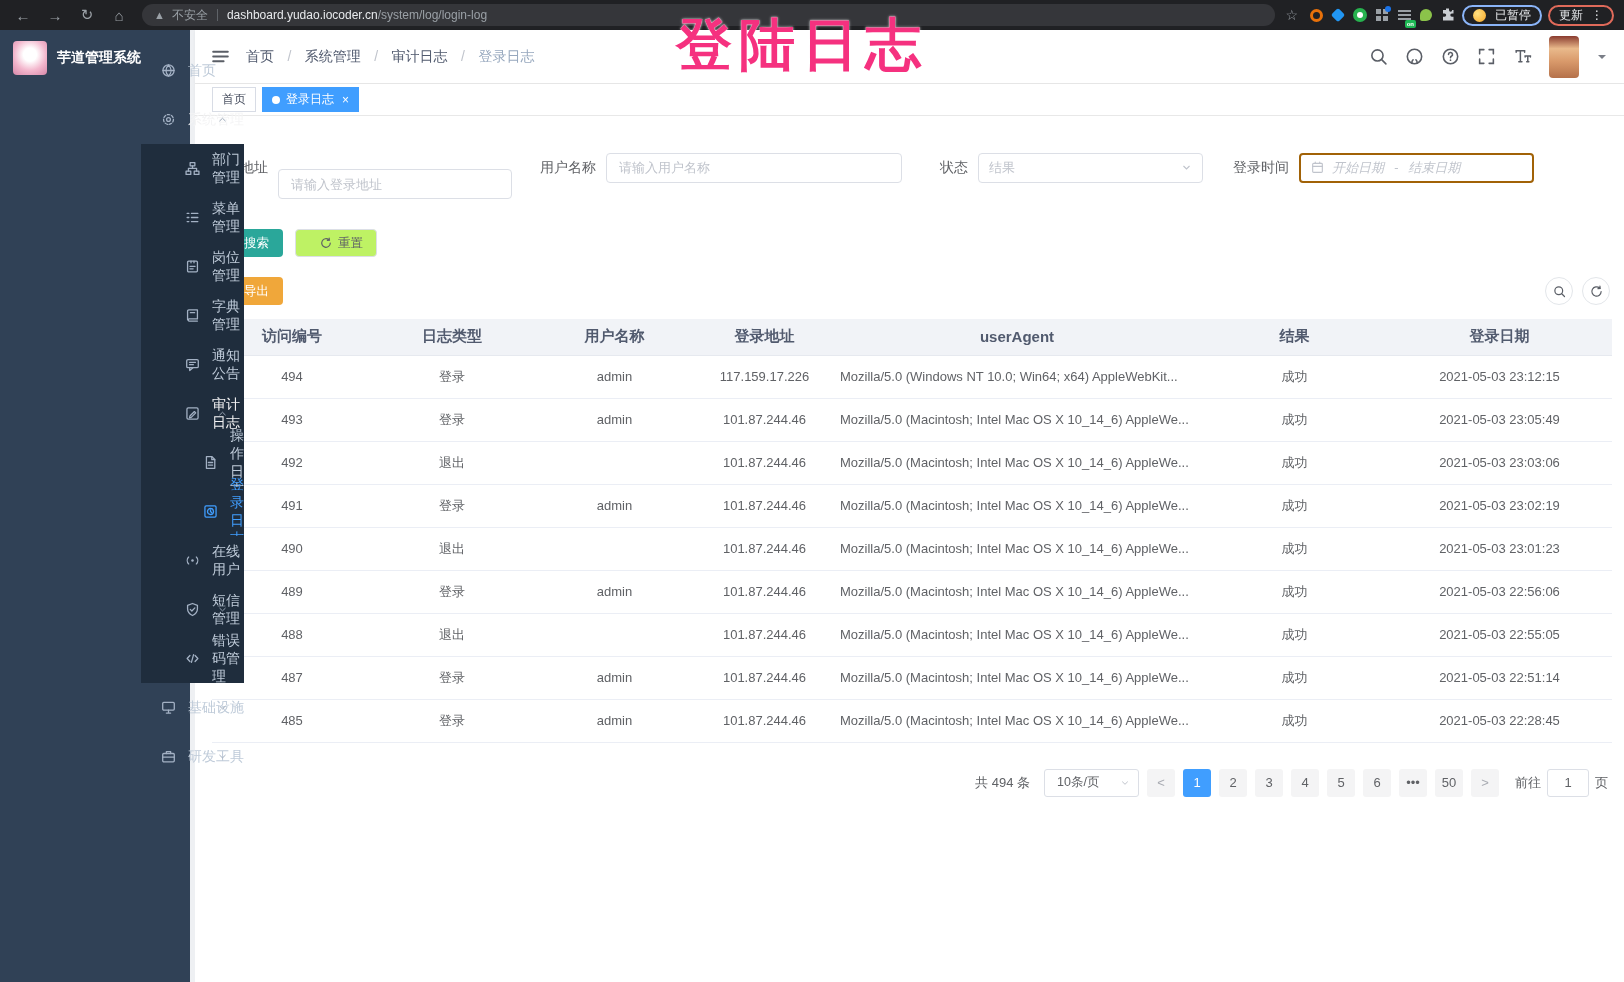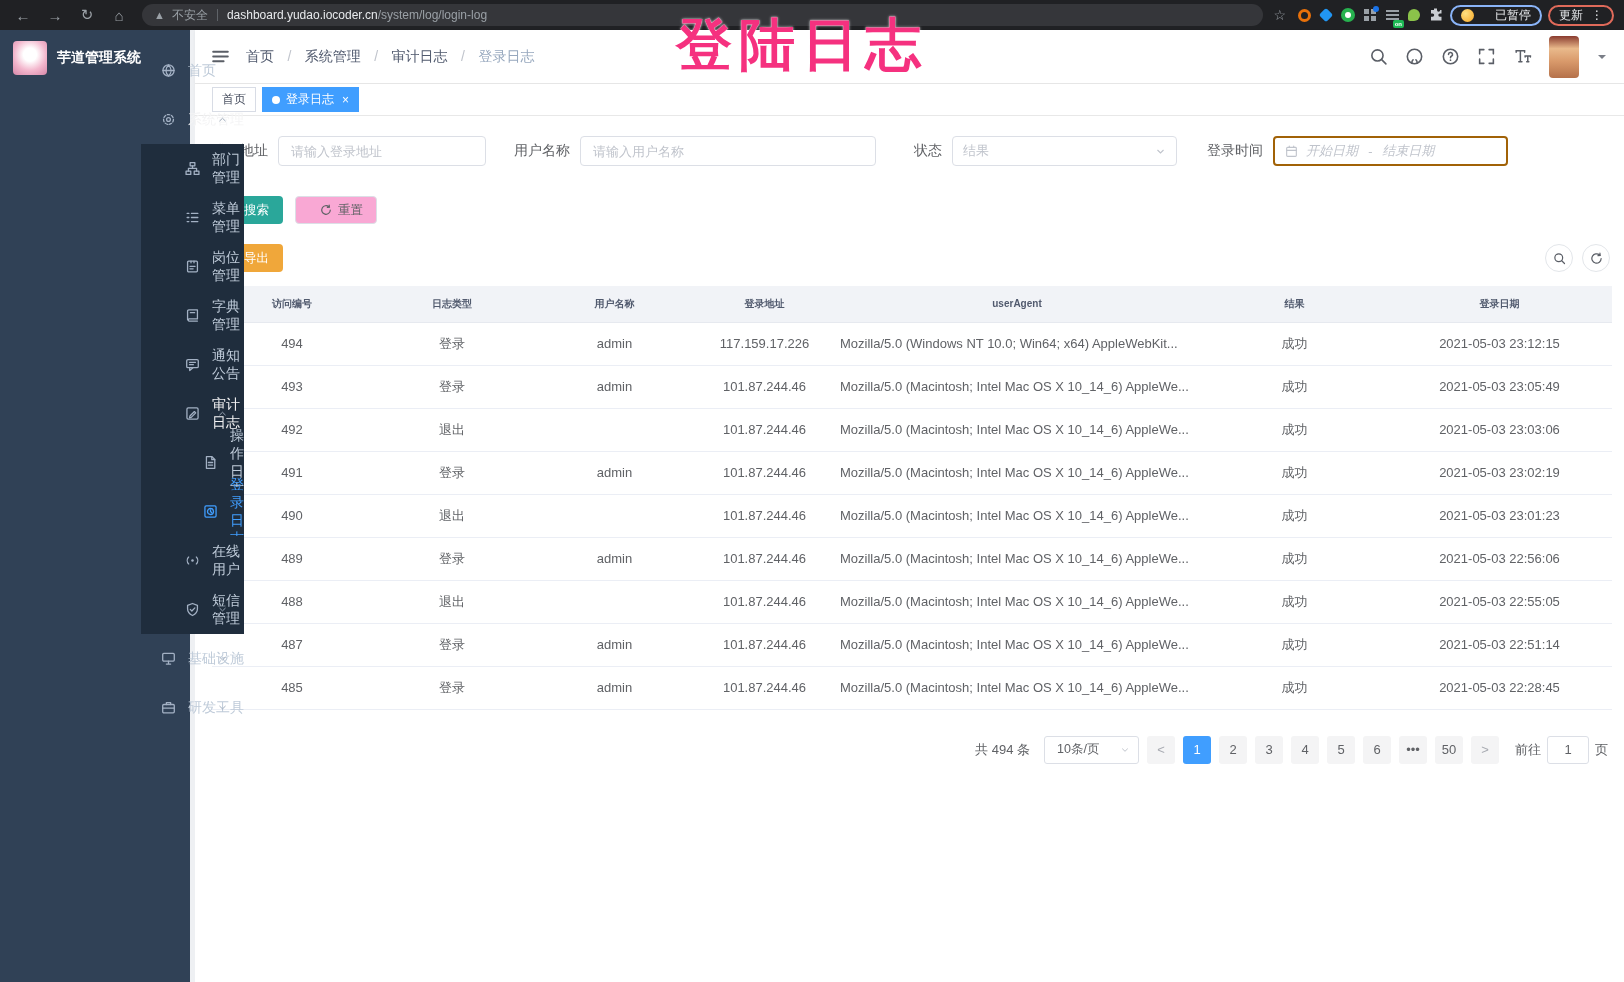--- a/index.html
+++ b/index.html
@@ -27,21 +27,21 @@
      linear-gradient(#202124,#202124) 0 50%/100% 2px no-repeat,#9aa0a6;position:relative;}
   .ext-grid::after{content:"";position:absolute;right:-3px;top:-3px;width:6px;height:6px;border-radius:50%;background:#1a73e8;}
   .ext-list{position:relative;width:13px;height:11px;background:
      linear-gradient(#9aa0a6,#9aa0a6) 0 0/13px 2px no-repeat,
      linear-gradient(#9aa0a6,#9aa0a6) 0 4px/13px 2px no-repeat,
      linear-gradient(#9aa0a6,#9aa0a6) 0 8px/13px 2px no-repeat;}
   .ext-on{position:absolute;right:-4px;bottom:-5px;background:#1db954;color:#fff;font-size:6px;font-weight:bold;
      border-radius:2px;padding:1px 2px;line-height:1;}
   .ext-plant{width:12px;height:12px;background:#8bc34a;border-radius:50% 50% 50% 2px;}
   .ext-puzzle{color:#c9cdd2;}
-  .chip{display:flex;align-items:center;gap:21px;height:21px;border-radius:12px;padding:0 9px;color:#e8eaed;
+  .chip{display:flex;align-items:center;gap:9px;height:21px;border-radius:12px;padding:0 9px;color:#e8eaed;
      font-size:12px;flex:0 0 auto;}
   .chip-paused{border:2px solid #8ab4f8;}
   .emoji-face{width:13px;height:13px;border-radius:50%;background:radial-gradient(circle at 35% 35%,#ffe082,#f9a825);}
   .chip-update{border:2px solid #e06a5a;gap:8px;}
   .chip-dots{color:#e8eaed;font-size:12px;letter-spacing:0;}
 
   
   .overlay-text{position:absolute;left:676px;top:8px;z-index:99;font-size:56px;font-weight:700;
      color:var(--overlay-pink,#f5317f);letter-spacing:7px;white-space:nowrap;
      text-shadow:0 0 1px #fff,0 0 3px rgba(255,255,255,.75);}
@@ -95,48 +95,48 @@
   .tag.active .dot{display:inline-block;}
   .tag .x{font-size:12px;margin-left:2px;}
 
   
   .content{flex:1 1 auto;padding:20px 14px 0 17px;overflow:hidden;background:#fff;}
 
   .filter-row{display:flex;align-items:center;font-size:14px;color:#606266;}
   .f-label{white-space:nowrap;margin-right:10px;}
   .f-input{height:30px;border:1px solid #dcdfe6;border-radius:4px;padding:0 12px;font-size:13px;color:#606266;outline:none;}
   .f-input::placeholder{color:#c0c4cc;}
-  .inp-address{width:208px;}
+  .inp-address{width:234px;margin-top:33px;}
   .inp-username{width:296px;margin-right:38px;}
   .g2{margin-left:28px;}
   .f-select{width:225px;height:30px;border:1px solid #dcdfe6;border-radius:4px;display:flex;align-items:center;
      padding:0 10px;color:#c0c4cc;font-size:13px;cursor:pointer;margin-right:30px;}
   .f-select .sel-caret{margin-left:auto;display:inline-flex;color:#c0c4cc;}
   .f-select svg{width:11px;height:11px;}
   .f-date{width:235px;height:30px;border:2px solid #a16207;border-radius:4px;display:flex;align-items:center;
      padding:0 10px;gap:8px;color:#c0c4cc;font-size:13px;cursor:pointer;font-style:italic;}
   .f-date svg{width:13px;height:13px;flex:0 0 auto;}
   .f-date .dsep{margin:0 2px;}
 
   .btn-row{margin-top:30px;display:flex;gap:12px;}
   .btn{height:28px;border-radius:4px;display:inline-flex;align-items:center;gap:6px;padding:0 13px;
      font-size:12.5px;cursor:pointer;border:1px solid transparent;}
   .btn svg{width:12px;height:12px;}
   .btn-search{background:var(--search-btn,#2aa79a);color:#fff;}
-  .btn-reset{background:#f9a8d4;border-color:#dcdfe6;color:#606266;padding-left:24px;}
+  .btn-reset{background:#bef264;border-color:#dcdfe6;color:#606266;padding-left:24px;}
   .btn-export{background:var(--export-btn,#f0a73a);color:#fff;}
 
   .toolbar-row{margin-top:20px;display:flex;align-items:center;}
   .right-tools{margin-left:auto;display:flex;gap:9px;}
   .circle-btn{width:28px;height:28px;border-radius:50%;border:1px solid #e3e6ea;background:#fff;color:#5a5e66;
      display:flex;align-items:center;justify-content:center;cursor:pointer;}
   .circle-btn svg{width:13px;height:13px;}
 
   table.grid{margin-top:14px;width:100%;border-collapse:collapse;table-layout:fixed;}
-  .grid th{height:36px;background:#f1f3f7;color:#515a6e;font-size:10px;font-weight:bold;text-align:center;
+  .grid th{height:36px;background:#f1f3f7;color:#515a6e;font-size:15px;font-weight:bold;text-align:center;
      border-bottom:1px solid #e6e9ef;white-space:nowrap;overflow:hidden;}
   .grid td{height:43px;border-bottom:1px solid #ebeef5;color:#606266;font-size:13px;text-align:center;
      white-space:nowrap;overflow:hidden;text-overflow:ellipsis;padding:0 4px;}
   .grid td.ua{text-align:left;padding-left:8px;}
   .grid th.ua-h{text-align:center;}
 
   .pagination{margin-top:26px;display:flex;justify-content:flex-end;align-items:center;gap:8px;
      font-size:13px;color:#606266;padding-right:2px;}
   .pg-total{margin-right:6px;}
   .pg-size{width:95px;height:28px;border:1px solid #dcdfe6;border-radius:3px;display:flex;align-items:center;
@@ -331,20 +331,28 @@
                 <path d="M4.9 6.9l1.5 1.5 2.8-2.9"></path>
               </svg>
             </span>
             <span class="ml">短信管理</span>
             <span class="caret">
               <svg viewBox="0 0 14 14" fill="none" stroke="currentColor" stroke-width="1.2" stroke-linecap="round" stroke-linejoin="round">
                 <path d="M3.5 5.4L7 8.8l3.5-3.4"></path>
               </svg>
             </span>
           </div>
+          <div class="menu-item lv2">
+            <span class="mi">
+              <svg viewBox="0 0 14 14" fill="none" stroke="currentColor" stroke-width="1.2" stroke-linecap="round" stroke-linejoin="round">
+                <path d="M4.6 4.2L2 7l2.6 2.8M9.4 4.2L12 7l-2.6 2.8M8 3.4L6 10.6"></path>
+              </svg>
+            </span>
+            <span class="ml">错误码管理</span>
+          </div>
           <div class="menu-item lv1">
             <span class="mi">
               <svg viewBox="0 0 14 14" fill="none" stroke="currentColor" stroke-width="1.2" stroke-linecap="round" stroke-linejoin="round">
                 <rect x="1.6" y="2.2" width="10.8" height="7.2" rx="1"></rect>
                 <path d="M5 12.2h4M7 9.4v2.8"></path>
               </svg>
             </span>
             <span class="ml">基础设施</span>
             <span class="caret">
               <svg viewBox="0 0 14 14" fill="none" stroke="currentColor" stroke-width="1.2" stroke-linecap="round" stroke-linejoin="round">

